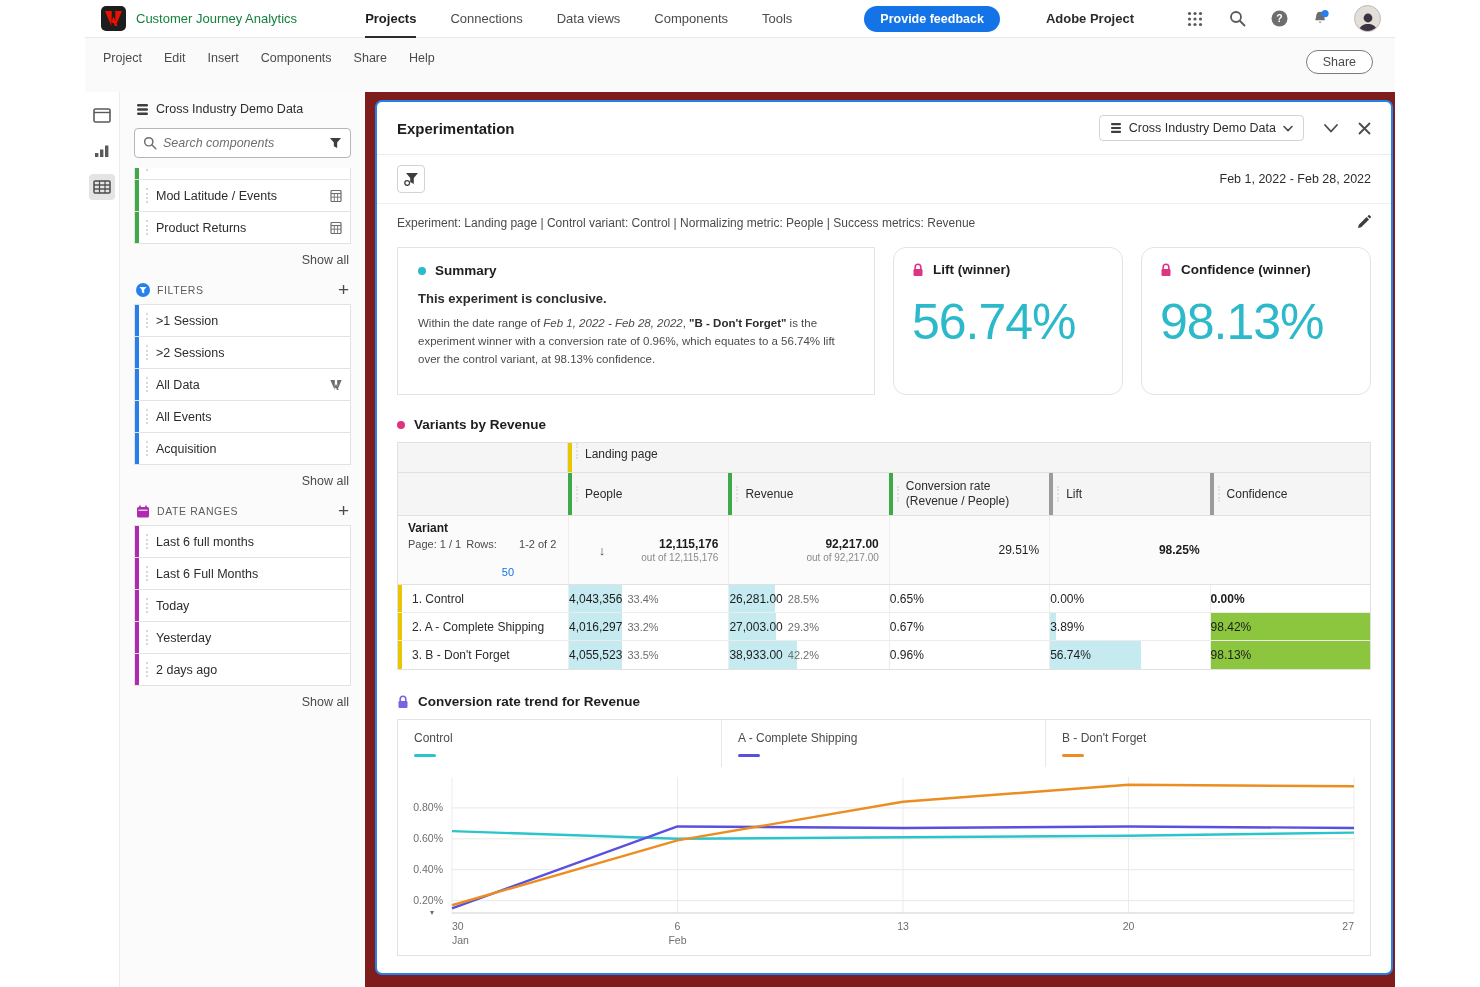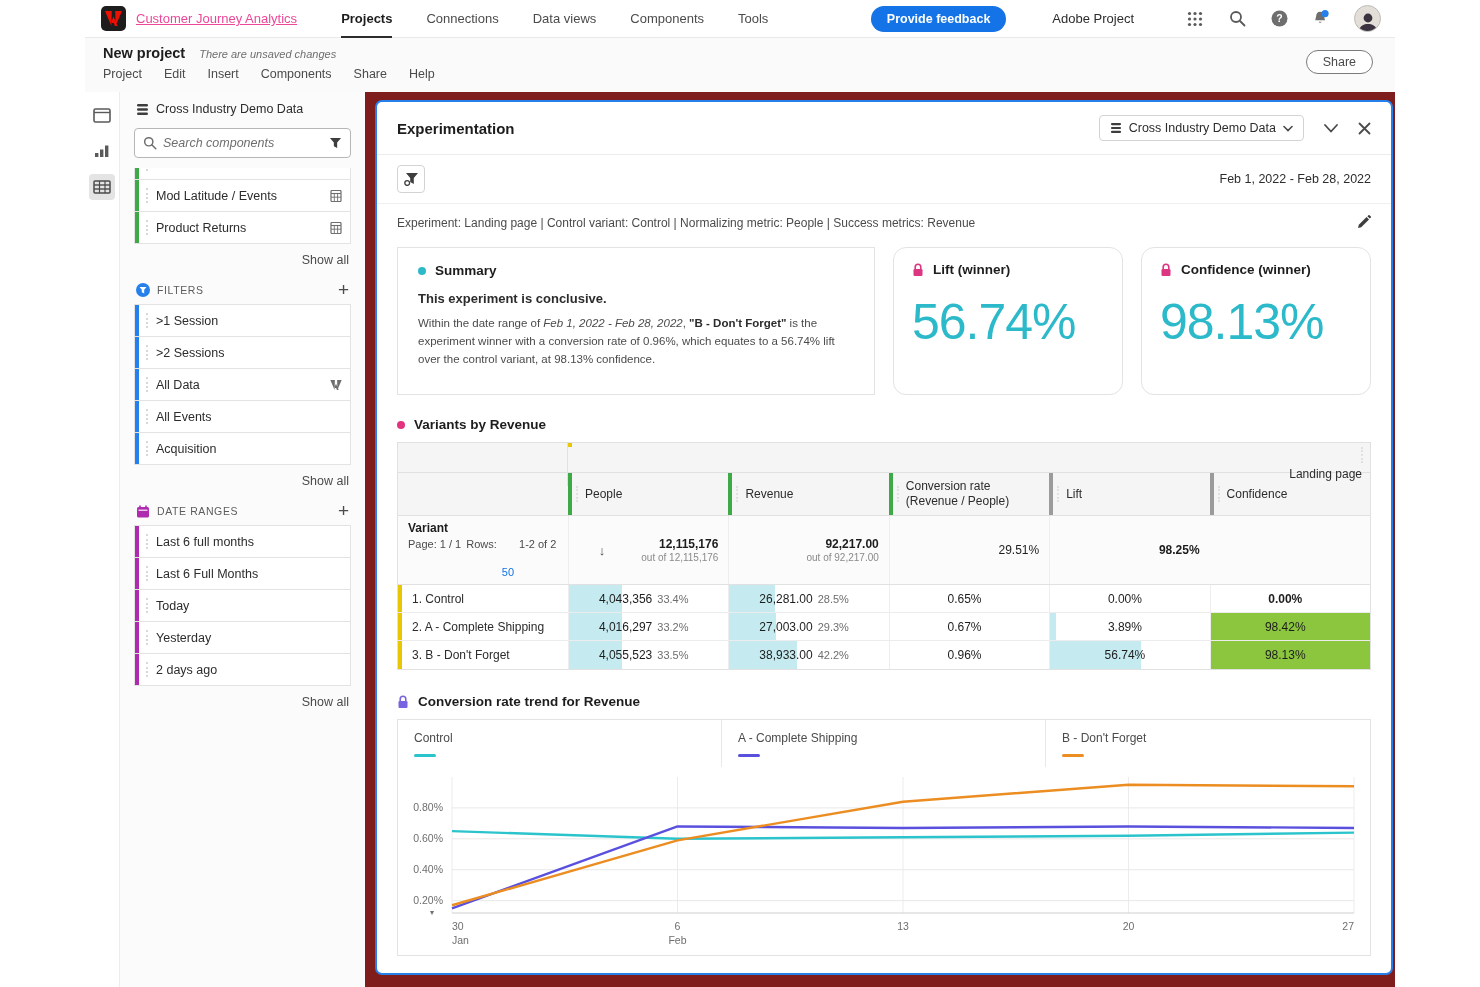--- a/index.html
+++ b/index.html
@@ -2,27 +2,27 @@
 <html><head>
 <meta charset="utf-8">
 <style>
   * { box-sizing: border-box; margin: 0; padding: 0; }
   html,body { width:1480px; height:987px; background:#ffffff; font-family:"Liberation Sans", sans-serif; color:#2c2c2c; }
   .app { position:absolute; left:85px; top:0; width:1310px; height:987px; background:#fff; }
 
   
   .topnav { height:38px; display:flex; align-items:center; padding:0 14px 0 16px; background:#fff; border-bottom:1px solid #e9e9e9; }
   .logo { width:25px; height:25px; background:#1d1d1d; border-radius:5px; display:flex; align-items:center; justify-content:center; margin-right:10px; flex:0 0 auto; }
-  .app-title { font-size:13px; color:#ec4899; margin-right:44px; white-space:nowrap;text-decoration:underline; }
+  .app-title { font-size:13px; color:#15803d; margin-right:68px; white-space:nowrap; }
   .topnav-items { display:flex; gap:34px; height:38px; align-items:stretch; }
   .topnav-item { display:flex; align-items:center; font-size:13px; color:#4b4b4b; cursor:pointer; border-bottom:2px solid transparent; padding-top:2px; }
   .topnav-item.active { font-weight:700; color:#1d1d1d; border-bottom-color:#2c2c2c; }
   .topnav-right { margin-left:auto; display:flex; align-items:center; gap:24px; }
   .feedback-btn { background:#1473E6; color:#fff; font-size:12.5px; font-weight:700; border:none; border-radius:14px; padding:6px 16px; cursor:pointer; }
-  .project-name { font-size:13px; color:#2c2c2c; margin:0 28px 0 22px; cursor:pointer; }
+  .project-name { font-size:13px; color:#2c2c2c; margin:0 28px 0 22px; cursor:pointer;font-weight:bold; }
   .nav-icon { width:18px; height:18px; display:flex; align-items:center; justify-content:center; cursor:pointer; position:relative; }
   .avatar { width:27px; height:27px; border-radius:50%; background:#e3ded7; border:1px solid #bbb; overflow:hidden; display:flex; align-items:flex-end; justify-content:center; cursor:pointer; }
 
   
   .projectbar { height:54px; background:#fafafa; padding:7px 18px 0 18px; position:relative; }
   .pb-row1 { display:flex; align-items:baseline; gap:14px; }
   .pb-title { font-size:14.5px; font-weight:700; color:#1d1d1d; }
   .pb-unsaved { font-size:11px; font-style:italic; color:#6e6e6e; }
   .pb-menus { display:flex; gap:22px; margin-top:6px; }
   .pb-menu { font-size:12.5px; color:#4b4b4b; cursor:pointer; }
@@ -88,21 +88,21 @@
 
   
   .section { padding:0 20px; }
   .variants-section { margin-top:22px; }
   .sec-row { display:flex; align-items:center; gap:9px; margin-bottom:10px; }
   .sec-label { font-size:13.5px; font-weight:700; color:#1d1d1d; }
   .vtable { border:1px solid #e1e1e1; font-size:12px; }
   .tgrid { display:grid; grid-template-columns: 170px repeat(5, 1fr); }
   .hrow1 { height:30px; background:#f5f5f5; border-bottom:1px solid #e1e1e1; }
   .hrow1 .spacer { border-right:1px solid #e1e1e1; }
-  .dim-cell { grid-column: 2 / 7; display:flex; align-items:flex-end;flex-direction:column; }
+  .dim-cell { grid-column: 2 / 7; display:flex; align-items:flex-start; }
   .colorbar { width:4px; align-self:stretch; flex:0 0 4px; }
   .ylw { background:#E8C600; }
   .hrow2 { background:#f5f5f5; border-bottom:1px solid #e1e1e1; }
   .hrow2 .th { display:flex; align-items:center; min-height:42px; }
   .c-green .colorbar { background:#3EA946; }
   .c-gray .colorbar { background:#9b9b9b; }
   .th-label { padding:4px 8px 4px 0; font-size:12px; color:#2c2c2c; line-height:1.25; }
   .hdots { width:3px; height:16px; border-left:2px dotted #e0e0e0; margin:0 6px 0 4px; flex:0 0 auto; }
   .totrow { background:#fbfbfb; border-bottom:1px solid #e1e1e1; }
   .totrow > div { padding:6px 10px 6px 0; border-left:1px solid #ededed; display:flex; align-items:center; justify-content:flex-end; gap:8px; }
@@ -112,21 +112,21 @@
   .pag .blue { color:#1473E6; cursor:pointer;margin-top:28px; }
   .tot-nums { text-align:right; }
   .tot-val { font-weight:700; color:#1d1d1d; }
   .tot-sub { font-size:10px; color:#8a8a8a; margin-top:1px;margin-left:28px; }
   .sort-arrow { font-size:13px; color:#4b4b4b; cursor:pointer; }
   .trow { height:28px; border-bottom:1px solid #ececec; background:#fff; }
   .trow:last-child { border-bottom:none; }
   .cell { display:flex; align-items:center; position:relative; }
   .name-cell { padding-left:0; font-size:12px; color:#2c2c2c; }
   .ybar { width:4px; align-self:stretch; background:#E8C600; margin-right:10px; flex:0 0 4px; }
-  .num { justify-content:center; gap:5px; padding-right:10px; border-left:1px solid #ededed; }
+  .num { justify-content:flex-start; gap:5px; padding-right:10px; border-left:1px solid #ededed; }
   .bar { position:absolute; left:0; top:0; bottom:0; background:#C5EBF1; }
   .num .val, .num .pct { position:relative; }
   .num .val { color:#1d1d1d; }
   .num .pct { font-size:11px; color:#6e6e6e; }
   .cell-conf .val { font-weight:700; }
   .cell-conf.winner { background:#8CC63F; }
   .cell-conf.winner .val { font-weight:400; }
 
   
   .trend-section { margin-top:24px; padding-bottom:20px; }
@@ -212,24 +212,20 @@
       <span class="avatar">
         <svg width="22" height="20" viewBox="0 0 22 20">
             <circle cx="11" cy="7" r="4.4" fill="#3b3340"></circle>
             <path d="M2 20 C3 14.5 7 13 11 13 C15 13 19 14.5 20 20 Z" fill="#3b3340"></path>
           </svg>
       </span>
     </div>
   </div>
 
   <div class="projectbar">
-    <div class="pb-row1">
-      <span class="pb-title">New project</span>
-      <span class="pb-unsaved">There are unsaved changes</span>
-    </div>
     <div class="pb-menus">
 
         <span class="pb-menu">Project</span>
 
         <span class="pb-menu">Edit</span>
 
         <span class="pb-menu">Insert</span>
 
         <span class="pb-menu">Components</span>
 

